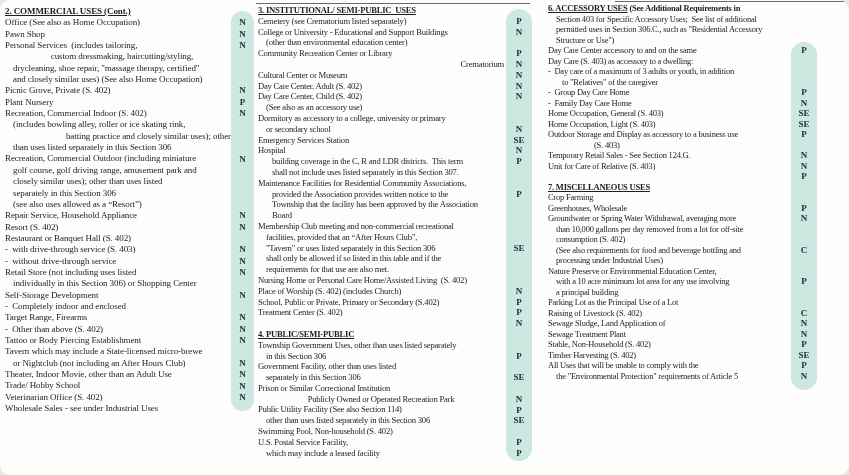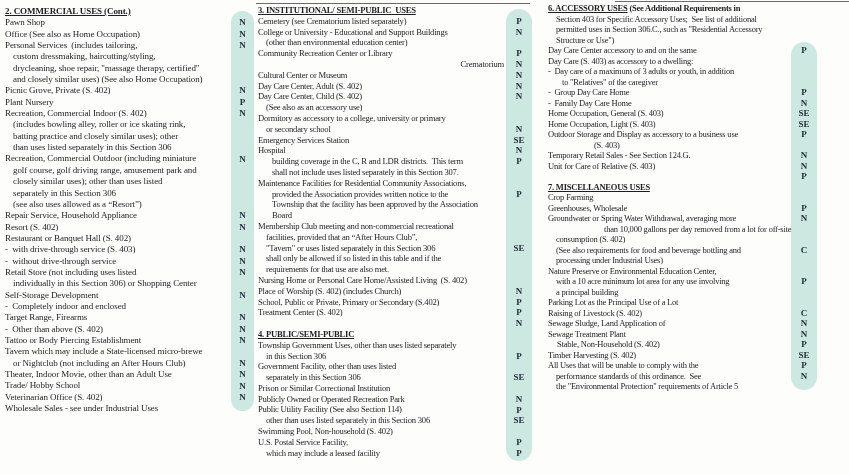--- a/index.html
+++ b/index.html
@@ -24,37 +24,37 @@
   .i2{padding-left:14px;}
   .letter{
     position:absolute;text-align:center;
     font-size:9px;font-weight:600;color:#23303a;
     font-family:"Liberation Serif","DejaVu Serif",serif;
   }
 </style>
 </head>
 <body>
 
-<div class="page" style="color: rgb(30, 30, 32);">
+<div class="page" style="color: rgb(30, 30, 32); border-radius: 10px;">
     <div class="rule" style="left: 256px; top: 3px; width: 274px;"></div>
     <div class="rule" style="left: 615px; top: 1px; width: 234px;"></div>
     <div class="band" style="left: 231px; top: 11px; width: 23px; height: 400px; background: rgb(205, 232, 225);"></div>
     <div class="col c0" style="left: 5px; top: 6px; width: 226px;">
       <div class="line heading" style="height: 11.35px; line-height: 11.35px;"><span class="u">2. COMMERCIAL USES (Cont.)</span></div>
+      <div class="line" style="height: 11.35px; line-height: 11.35px;">Office (See also as Home Occupation)</div>
       <div class="line" style="height: 11.35px; line-height: 11.35px;">Pawn Shop</div>
-      <div class="line" style="height: 11.35px; line-height: 11.35px;">Office (See also as Home Occupation)</div>
       <div class="line" style="height: 11.35px; line-height: 11.35px;">Personal Services  (includes tailoring,</div>
-      <div class="line i1" style="height: 11.35px; line-height: 11.35px;">custom dressmaking, haircutting/styling,</div>
+      <div class="line i1" style="height: 11.35px; line-height: 11.35px; text-align: center;">custom dressmaking, haircutting/styling,</div>
       <div class="line i1" style="height: 11.35px; line-height: 11.35px;">drycleaning, shoe repair, "massage therapy, certified"</div>
       <div class="line i1" style="height: 11.35px; line-height: 11.35px;">and closely similar uses) (See also Home Occupation)</div>
       <div class="line" style="height: 11.35px; line-height: 11.35px;">Picnic Grove, Private (S. 402)</div>
       <div class="line" style="height: 11.35px; line-height: 11.35px;">Plant Nursery</div>
       <div class="line" style="height: 11.35px; line-height: 11.35px;">Recreation, Commercial Indoor (S. 402)</div>
       <div class="line i1" style="height: 11.35px; line-height: 11.35px;">(includes bowling alley, roller or ice skating rink,</div>
-      <div class="line i1" style="height: 11.35px; line-height: 11.35px;">batting practice and closely similar uses); other</div>
+      <div class="line i1" style="height: 11.35px; line-height: 11.35px; text-align: right;">batting practice and closely similar uses); other</div>
       <div class="line i1" style="height: 11.35px; line-height: 11.35px;">than uses listed separately in this Section 306</div>
       <div class="line" style="height: 11.35px; line-height: 11.35px;">Recreation, Commercial Outdoor (including miniature</div>
       <div class="line i1" style="height: 11.35px; line-height: 11.35px;">golf course, golf driving range, amusement park and</div>
       <div class="line i1" style="height: 11.35px; line-height: 11.35px;">closely similar uses); other than uses listed</div>
       <div class="line i1" style="height: 11.35px; line-height: 11.35px;">separately in this Section 306</div>
       <div class="line i1" style="height: 11.35px; line-height: 11.35px;">(see also uses allowed as a “Resort”)</div>
       <div class="line" style="height: 11.35px; line-height: 11.35px;">Repair Service, Household Appliance</div>
       <div class="line" style="height: 11.35px; line-height: 11.35px;">Resort (S. 402)</div>
       <div class="line" style="height: 11.35px; line-height: 11.35px;">Restaurant or Banquet Hall (S. 402)</div>
       <div class="line" style="height: 11.35px; line-height: 11.35px;">-  with drive-through service (S. 403)</div>
@@ -124,21 +124,21 @@
       <div class="line" style="height: 10.8px; line-height: 10.8px;">Place of Worship (S. 402) (includes Church)</div>
       <div class="line" style="height: 10.8px; line-height: 10.8px;">School, Public or Private, Primary or Secondary (S.402)</div>
       <div class="line" style="height: 10.8px; line-height: 10.8px;">Treatment Center (S. 402)</div>
       <div class="line" style="height: 10.8px; line-height: 10.8px;"></div>
       <div class="line heading" style="height: 10.8px; line-height: 10.8px;"><span class="u">4. PUBLIC/SEMI-PUBLIC</span></div>
       <div class="line" style="height: 10.8px; line-height: 10.8px;">Township Government Uses, other than uses listed separately</div>
       <div class="line i1" style="height: 10.8px; line-height: 10.8px;">in this Section 306</div>
       <div class="line" style="height: 10.8px; line-height: 10.8px;">Government Facility, other than uses listed</div>
       <div class="line i1" style="height: 10.8px; line-height: 10.8px;">separately in this Section 306</div>
       <div class="line" style="height: 10.8px; line-height: 10.8px;">Prison or Similar Correctional Institution</div>
-      <div class="line" style="height: 10.8px; line-height: 10.8px;">Publicly Owned or Operated Recreation Park</div>
+      <div class="line" style="height: 10.8px; line-height: 10.8px; text-align: center;">Publicly Owned or Operated Recreation Park</div>
       <div class="line" style="height: 10.8px; line-height: 10.8px;">Public Utility Facility (See also Section 114)</div>
       <div class="line i1" style="height: 10.8px; line-height: 10.8px;">other than uses listed separately in this Section 306</div>
       <div class="line" style="height: 10.8px; line-height: 10.8px;">Swimming Pool, Non-household (S. 402)</div>
       <div class="line" style="height: 10.8px; line-height: 10.8px;">U.S. Postal Service Facility,</div>
       <div class="line i1" style="height: 10.8px; line-height: 10.8px;">which may include a leased facility</div>
     </div>
     <div class="letter" style="left: 506px; width: 26px; top: 15.8px; height: 10.8px; line-height: 10.8px;">P</div>
     <div class="letter" style="left: 506px; width: 26px; top: 26.6px; height: 10.8px; line-height: 10.8px;">N</div>
     <div class="letter" style="left: 506px; width: 26px; top: 48.2px; height: 10.8px; line-height: 10.8px;">P</div>
     <div class="letter" style="left: 506px; width: 26px; top: 59px; height: 10.8px; line-height: 10.8px;">N</div>
@@ -178,35 +178,34 @@
       <div class="line" style="height: 10.5px; line-height: 10.5px;">Home Occupation, Light (S. 403)</div>
       <div class="line" style="height: 10.5px; line-height: 10.5px;">Outdoor Storage and Display as accessory to a business use</div>
       <div class="line i1" style="height: 10.5px; line-height: 10.5px; margin-left: 38px;">(S. 403)</div>
       <div class="line" style="height: 10.5px; line-height: 10.5px;">Temporary Retail Sales - See Section 124.G.</div>
       <div class="line" style="height: 10.5px; line-height: 10.5px;">Unit for Care of Relative (S. 403)</div>
       <div class="line" style="height: 10.5px; line-height: 10.5px;"></div>
       <div class="line heading" style="height: 10.5px; line-height: 10.5px;"><span class="u">7. MISCELLANEOUS USES</span></div>
       <div class="line" style="height: 10.5px; line-height: 10.5px;">Crop Farming</div>
       <div class="line" style="height: 10.5px; line-height: 10.5px;">Greenhouses, Wholesale</div>
       <div class="line" style="height: 10.5px; line-height: 10.5px;">Groundwater or Spring Water Withdrawal, averaging more</div>
-      <div class="line i1" style="height: 10.5px; line-height: 10.5px; margin-left: 48px;">than 10,000 gallons per day removed from a lot for off-site</div>
+      <div class="line i1" style="height: 10.5px; line-height: 10.5px;">than 10,000 gallons per day removed from a lot for off-site</div>
       <div class="line i1" style="height: 10.5px; line-height: 10.5px;">consumption (S. 402)</div>
       <div class="line i1" style="height: 10.5px; line-height: 10.5px;">(See also requirements for food and beverage bottling and</div>
       <div class="line i1" style="height: 10.5px; line-height: 10.5px;">processing under Industrial Uses)</div>
       <div class="line" style="height: 10.5px; line-height: 10.5px;">Nature Preserve or Environmental Education Center,</div>
       <div class="line i1" style="height: 10.5px; line-height: 10.5px;">with a 10 acre minimum lot area for any use involving</div>
       <div class="line i1" style="height: 10.5px; line-height: 10.5px;">a principal building</div>
       <div class="line" style="height: 10.5px; line-height: 10.5px;">Parking Lot as the Principal Use of a Lot</div>
       <div class="line" style="height: 10.5px; line-height: 10.5px;">Raising of Livestock (S. 402)</div>
       <div class="line" style="height: 10.5px; line-height: 10.5px;">Sewage Sludge, Land Application of</div>
       <div class="line" style="height: 10.5px; line-height: 10.5px;">Sewage Treatment Plant</div>
-      <div class="line" style="height: 10.5px; line-height: 10.5px; margin-left: 9px;">Stable, Non-Household (S. 402)</div>
+      <div class="line" style="height: 10.5px; line-height: 10.5px;">Stable, Non-Household (S. 402)</div>
       <div class="line" style="height: 10.5px; line-height: 10.5px;">Timber Harvesting (S. 402)</div>
       <div class="line" style="height: 10.5px; line-height: 10.5px;">All Uses that will be unable to comply with the</div>
-      <div class="line i1" style="height: 10.5px; line-height: 10.5px;">performance standards of this ordinance.  See</div>
       <div class="line i1" style="height: 10.5px; line-height: 10.5px;">the "Environmental Protection" requirements of Article 5</div>
     </div>
     <div class="letter" style="left: 791px; width: 26px; top: 45px; height: 10.5px; line-height: 10.5px;">P</div>
     <div class="letter" style="left: 791px; width: 26px; top: 87px; height: 10.5px; line-height: 10.5px;">P</div>
     <div class="letter" style="left: 791px; width: 26px; top: 97.5px; height: 10.5px; line-height: 10.5px;">N</div>
     <div class="letter" style="left: 791px; width: 26px; top: 108px; height: 10.5px; line-height: 10.5px;">SE</div>
     <div class="letter" style="left: 791px; width: 26px; top: 118.5px; height: 10.5px; line-height: 10.5px;">SE</div>
     <div class="letter" style="left: 791px; width: 26px; top: 129px; height: 10.5px; line-height: 10.5px;">P</div>
     <div class="letter" style="left: 791px; width: 26px; top: 150px; height: 10.5px; line-height: 10.5px;">N</div>
     <div class="letter" style="left: 791px; width: 26px; top: 160.5px; height: 10.5px; line-height: 10.5px;">N</div>

